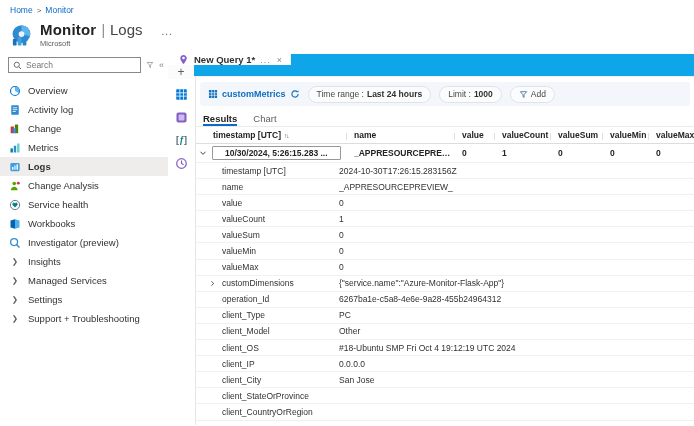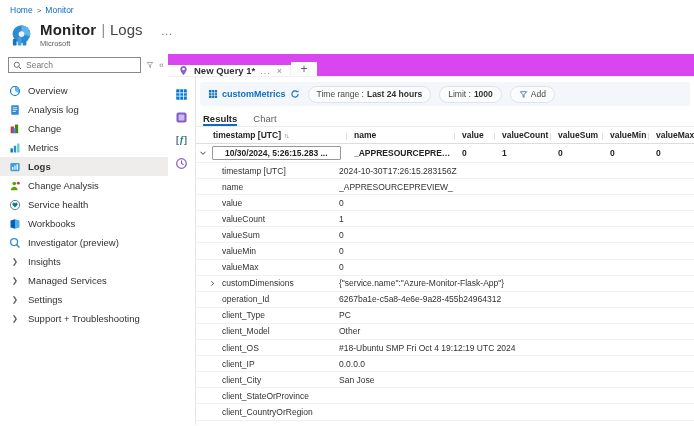--- a/index.html
+++ b/index.html
@@ -33,21 +33,21 @@
   .search-side-icon { color:#8a8886; font-size:9px; line-height:1; cursor:pointer; display:flex; align-items:center; }
   .nav { margin-top:8px; }
   .nav-item { display:flex; align-items:center; gap:7px; height:19px; padding-left:9px;
     font-size:9.5px; color:#323130; cursor:pointer; }
   .nav-item.selected { background:#efedec; font-weight:bold; }
   .nav-icon { width:12px; height:12px; display:flex; align-items:center; justify-content:center; flex:0 0 auto; }
   .nav-icon svg { width:12px; height:12px; }
   .nav-chevron { width:12px; text-align:center; color:#605e5c; font-size:8.5px; flex:0 0 auto; }
 
   
-  .tabbar { height:23px; display:flex; align-items:flex-end; border-bottom:1px solid #f0efee; background:#d946ef; }
+  .tabbar { height:23px; display:flex; align-items:flex-start; border-bottom:1px solid #f0efee; background:#0ea5e9;flex-direction:column; }
   .query-tab { display:flex; align-items:center; gap:5px; padding:0 7px 0 10px;
     background:#fff; border-right:1px solid #f0efee; cursor:pointer; }
   .query-tab svg { width:11px; height:11px; }
   .tab-label { font-size:9.5px; font-weight:bold; color:#323130; white-space:nowrap; }
   .tab-more { color:#8a8886; font-size:9px; letter-spacing:1px; cursor:pointer; }
   .tab-close { color:#8a8886; font-size:9px; cursor:pointer; padding:0 1px; }
   .new-tab-btn { width:26px; display:flex; align-items:center; justify-content:center;
     color:#605e5c; font-size:12px; cursor:pointer; background:#fbfbfb; }
   .tabbar-rest { flex:1; background:#fbfbfb; }
 
@@ -166,21 +166,21 @@
           </span>
           <span>Overview</span>
         </div>
         <div class="nav-item">
           <span class="nav-icon">
             <svg viewBox="0 0 16 16">
               <rect x="3" y="1.8" width="10" height="12.4" rx="1" fill="#2f8ad2"></rect>
               <path d="M5 5h6M5 7.5h6M5 10h4" stroke="#fff" stroke-width="1.1"></path>
             </svg>
           </span>
-          <span>Analysis log</span>
+          <span>Activity log</span>
         </div>
         <div class="nav-item">
           <span class="nav-icon">
             <svg viewBox="0 0 16 16">
               <rect x="2.2" y="4.5" width="4.4" height="9" rx="0.6" fill="#d13438"></rect>
               <rect x="7.8" y="2" width="4.4" height="11.5" rx="0.6" fill="#498205"></rect>
               <rect x="5" y="7" width="4.4" height="6.5" rx="0.6" fill="#2f8ad2" opacity="0.9"></rect>
             </svg>
           </span>
           <span>Change</span>

